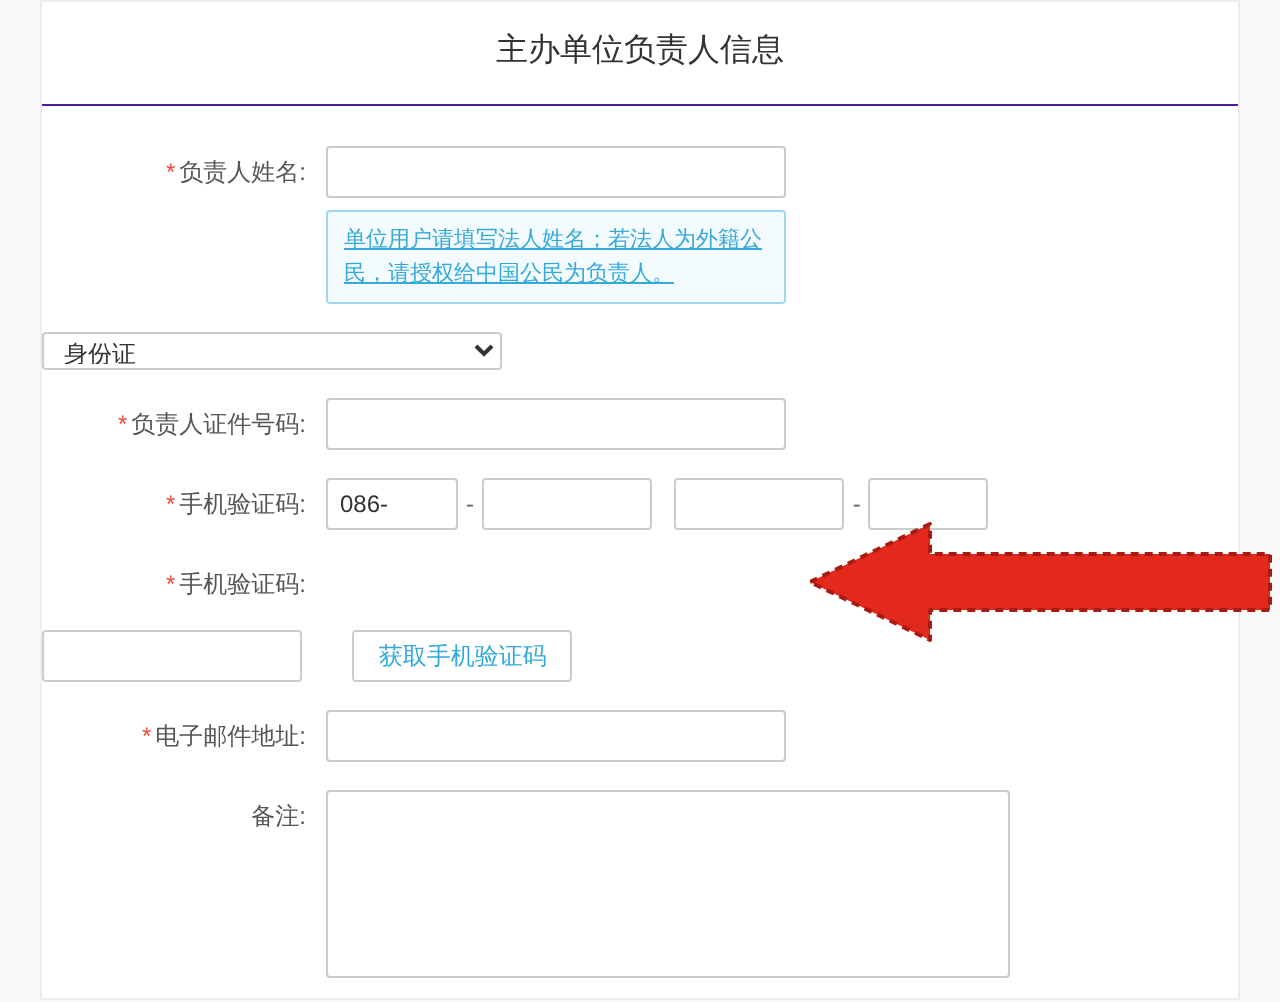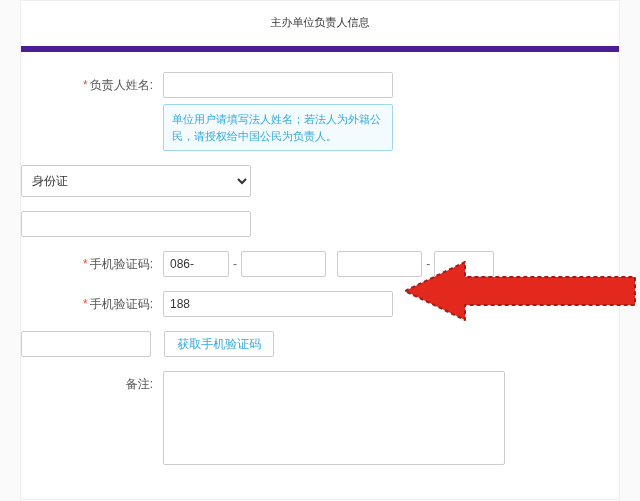--- a/index.html
+++ b/index.html
@@ -23,26 +23,26 @@
       left: 20px;
       top: 0;
       width: 600px;
       height: 500px;
       background: #fff;
       border: 1px solid #eee;
       padding-top: 14px;
     }
     .panel-title {
       text-align: center;
-      font-size: 11px;
+      font-size: 16px;
       color: #333;
       margin-bottom: 16px;
     }
     .panel-inner {
-      border-top: 6px solid #4c1d95;
+      border-top: 1px solid #4c1d95;
       padding: 20px 38px 0 0;
     }
     .row {
       display: flex;
       align-items: flex-start;
       margin-bottom: 14px;
     }
     .lbl {
       width: 142px;
       flex: none;
@@ -59,44 +59,45 @@
       border: 1px solid #ccc;
       border-radius: 2px;
       background: #fff;
       font-size: 12px;
       padding: 2px 6px;
       color: #333;
       outline: none;
     }
     .tf.short { width: 85px; }
     .tf.wide { width: 230px; }
-    .sel { width: 230px; height: 32px; }
+    .sel { width: 230px; height: 19px; }
     .ta { width: 342px; height: 94px; resize: none; padding: 4px 6px; }
     .hint {
       margin-top: 6px;
       width: 230px;
       border: 1px solid #9ed8f0;
       background: #f3fbff;
       color: #34a9dc;
       font-size: 11px;
       line-height: 1.5;
       padding: 6px 8px;
       border-radius: 2px;
+      text-decoration: underline;
     }
     .dash { margin: 0 4px; color: #666; }
     .btn {
       height: 26px;
       padding: 0 12px;
       background: #fff;
       border: 1px solid #ccc;
       border-radius: 2px;
       color: #34a9dc;
       font-size: 12px;
       cursor: pointer;
-      margin-left: 10px;
+      margin-left: 22px;
       vertical-align: top;
     }
     .arrow {
       position: absolute;
       top: 260px;
       left: 405px;
       pointer-events: none;
     }
   </style>
 </head>
@@ -117,46 +118,50 @@
 
       <div class="row">
         <div class="field">
           <select class="sel">
             <option>身份证</option>
           </select>
         </div>
       </div>
 
       <div class="row">
+        <div class="lbl"><span class="req">*</span><span>负责人证件号码:</span></div>
         <div class="field">
           <input class="tf wide" type="text" value="" style="">
         </div>
       </div>
 
       <div class="row">
         <div class="lbl"><span class="req">*</span><span>手机验证码:</span></div>
         <div class="field">
           <input class="tf" style="width: 66px;" type="text" value="086-"><span class="dash">-</span><input class="tf short" type="text" value="" style=""><span class="dash">&nbsp;</span><input class="tf short" type="text" value="" style=""><span class="dash">-</span><input class="tf" style="width: 60px;" type="text" value="">
         </div>
       </div>
 
       <div class="row">
         <div class="lbl"><span class="req">*</span><span>手机验证码:</span></div>
-        <div class="field">
-          <input class="tf wide" type="text" value="188" style="">
-        </div>
       </div>
 
       <div class="row">
         <div class="field">
           <input class="tf" style="width: 130px;" type="text" value="">
           <button class="btn" type="button">获取手机验证码</button>
         </div>
       </div>
 
+      <div class="row">
+        <div class="lbl"><span class="req">*</span><span>电子邮件地址:</span></div>
+        <div class="field">
+          <input class="tf wide" type="text" value="" style="">
+        </div>
+      </div>
 
       <div class="row">
         <div class="lbl"><span>备注:</span></div>
         <div class="field">
           <textarea class="ta" value="" style=""></textarea>
           
         </div>
       </div>
 
     </div>

